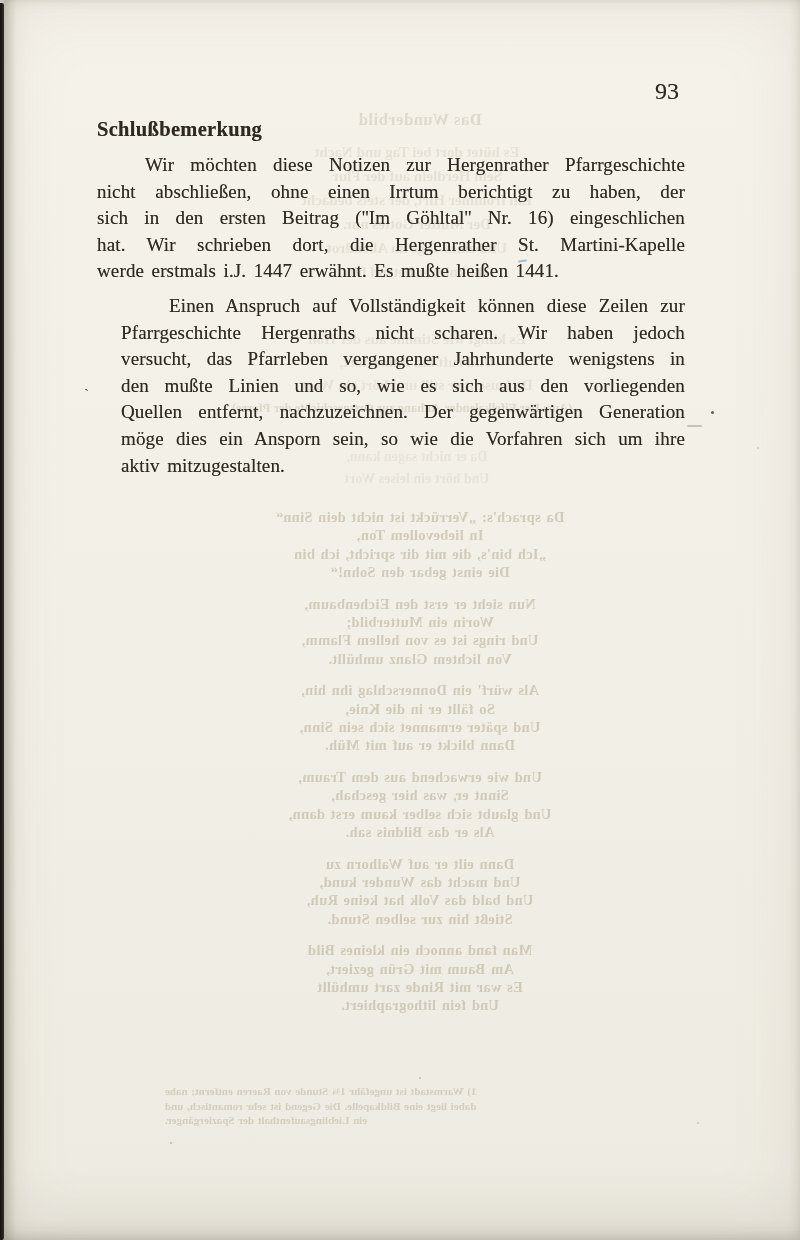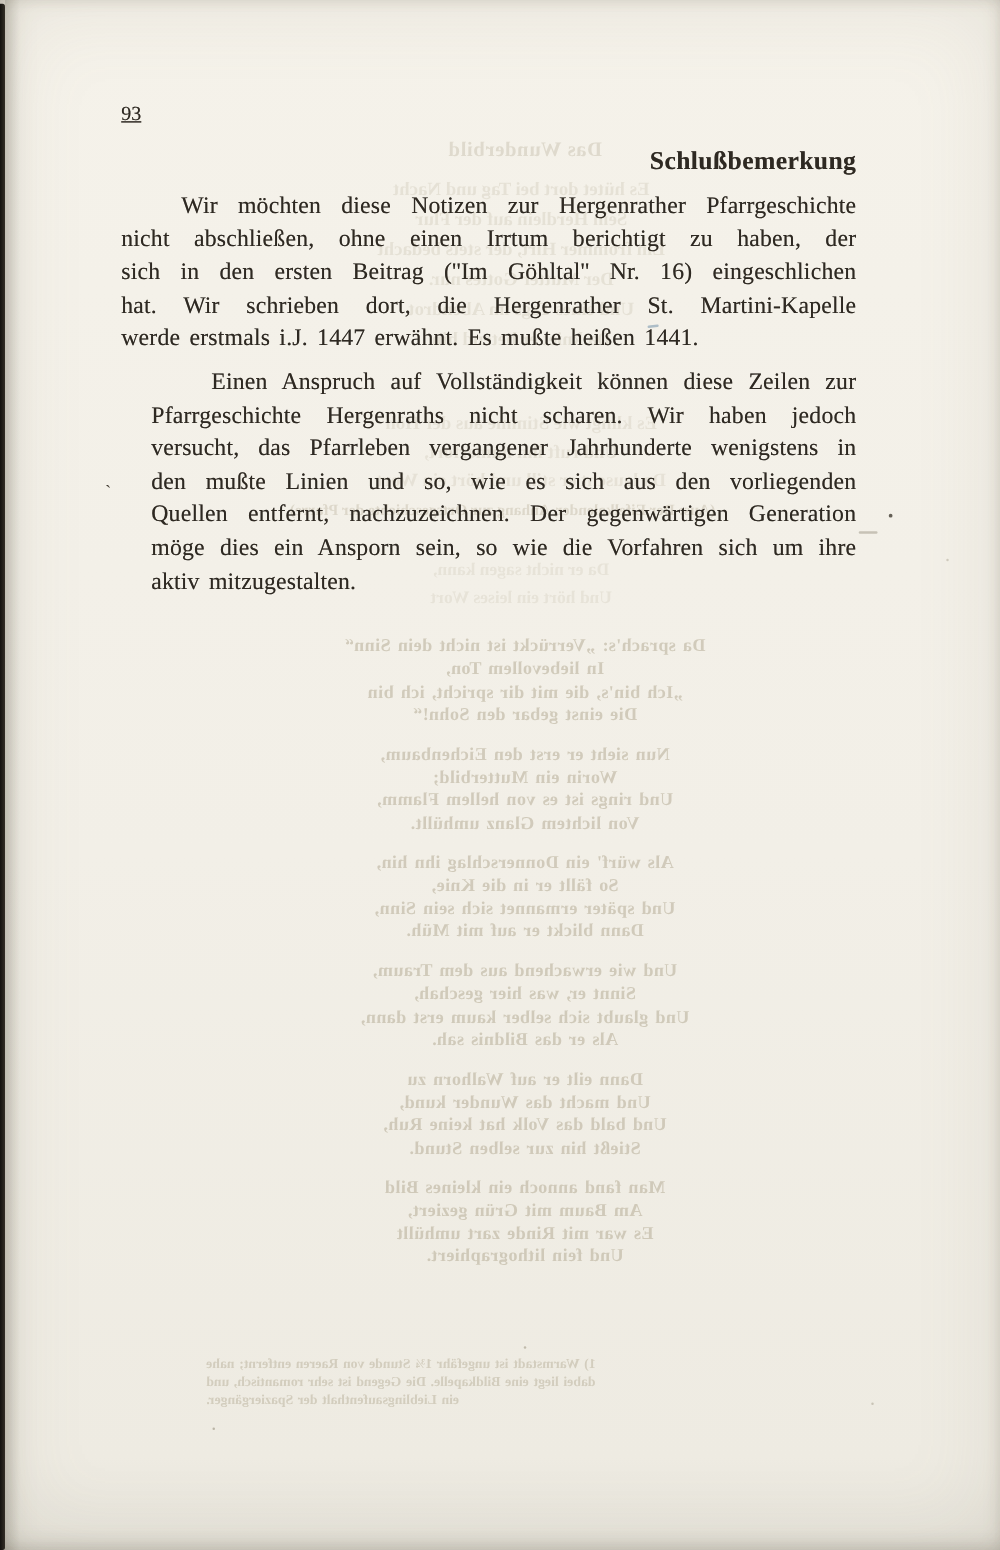--- a/index.html
+++ b/index.html
@@ -15,22 +15,22 @@
   }
   
   .edge-strip { position:absolute; left:0; top:3px; bottom:0; width:4px;
     background:linear-gradient(90deg,#13110e,#332e26); filter:blur(.4px); border-radius:0 2px 2px 0; z-index:4; }
   .edge-shade { position:absolute; left:4px; top:0; bottom:0; width:12px;
     background:linear-gradient(90deg, rgba(100,95,80,.20), rgba(100,95,80,0)); z-index:4; }
 
   
   .content { position:absolute; left:97px; top:80px; width:588px; z-index:3;
     color:var(--ink); text-shadow:0 0 .45px rgba(45,40,32,.55); }
-  .page-number { text-align:left; padding-right:6px; font-size:16px; line-height:23px;text-decoration:underline; }
-  .heading { text-align:right; font-weight:bold; font-size:20.5px; line-height:24px;
+  .page-number { text-align:right; padding-right:6px; font-size:24px; line-height:23px; }
+  .heading { text-align:left; font-weight:bold; font-size:20.5px; line-height:24px;
     margin-top:14px; letter-spacing:.3px; }
   .para { font-size:19px; }
   .para-1 { margin-top:11px; }
   .para-2 { margin-top:8px;margin-left:24px; }
   .para .line { line-height:26.6px; text-align:justify; text-justify:inter-word;
     text-align-last:justify; word-spacing:2.5px; letter-spacing:.15px; }
   .para .line:first-child { padding-left:48px; }
   .para .line:last-child { text-align-last:left; }
 
   

